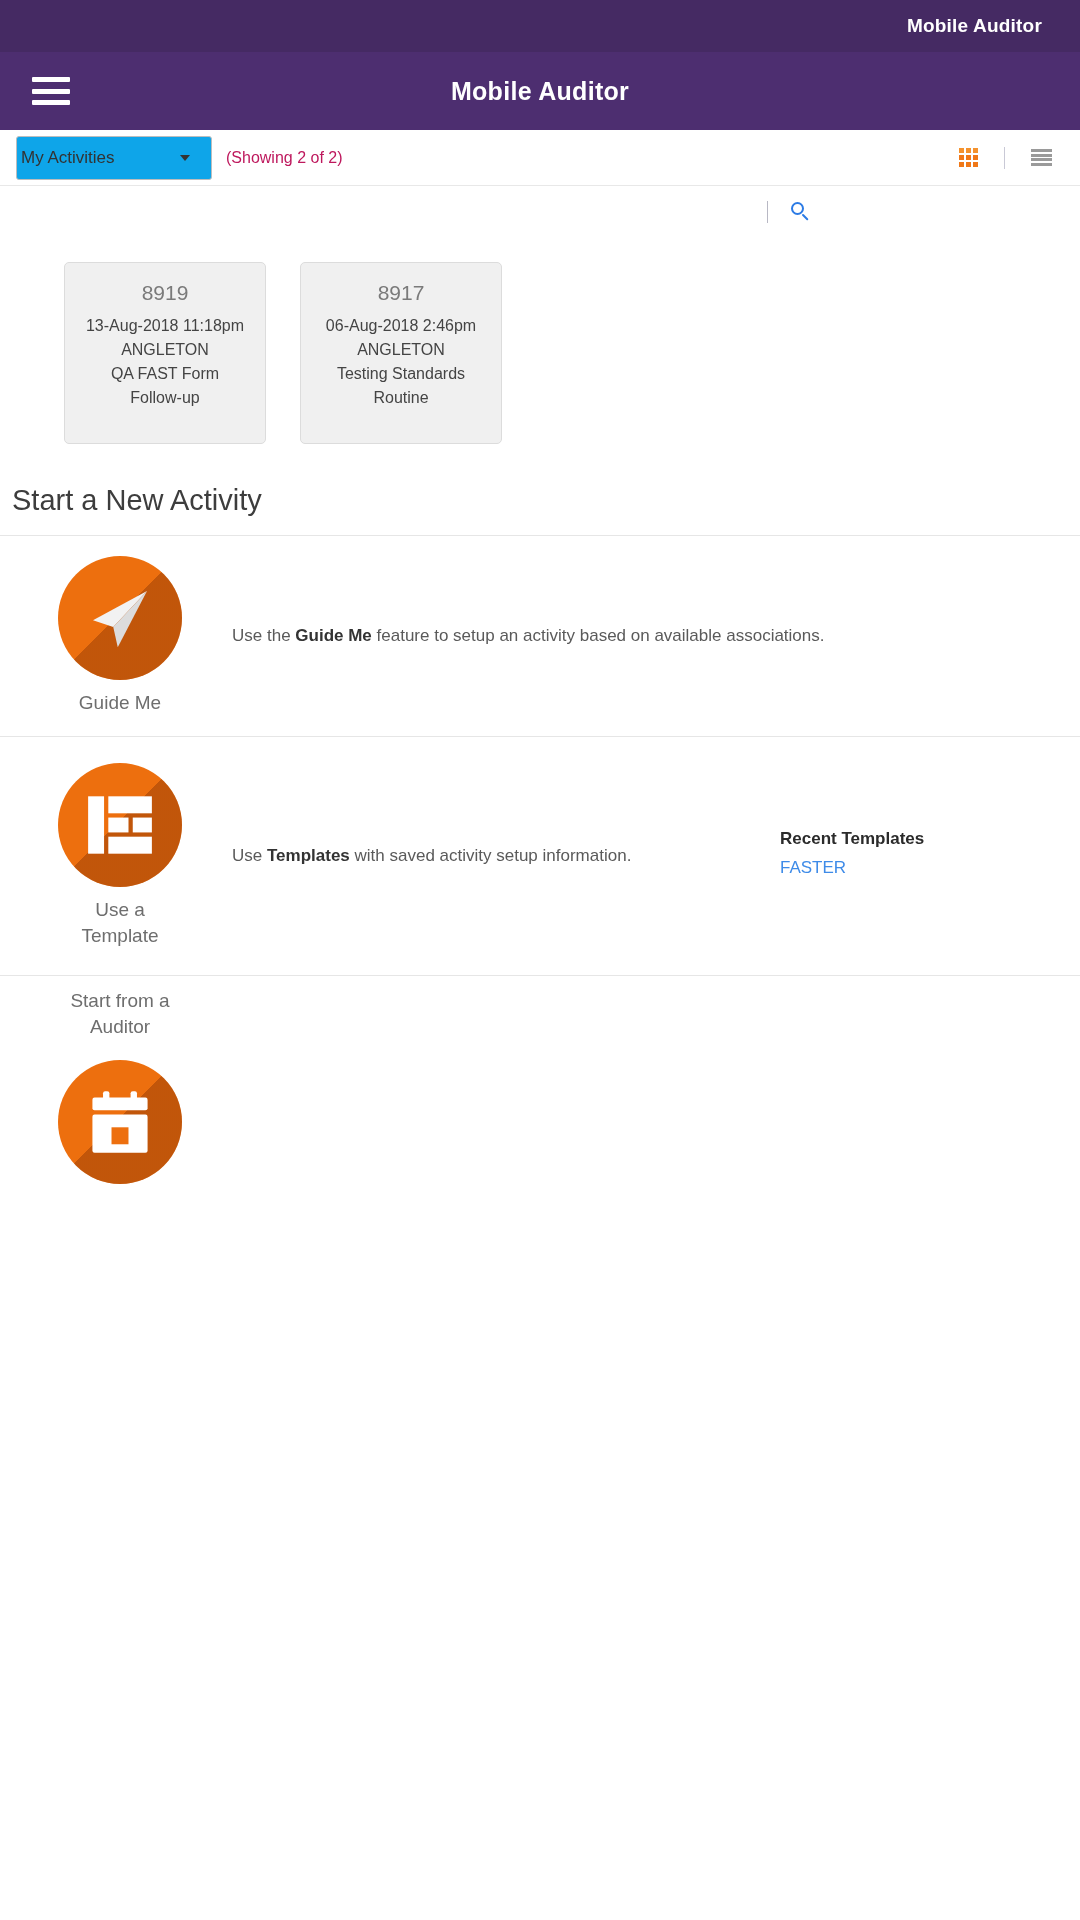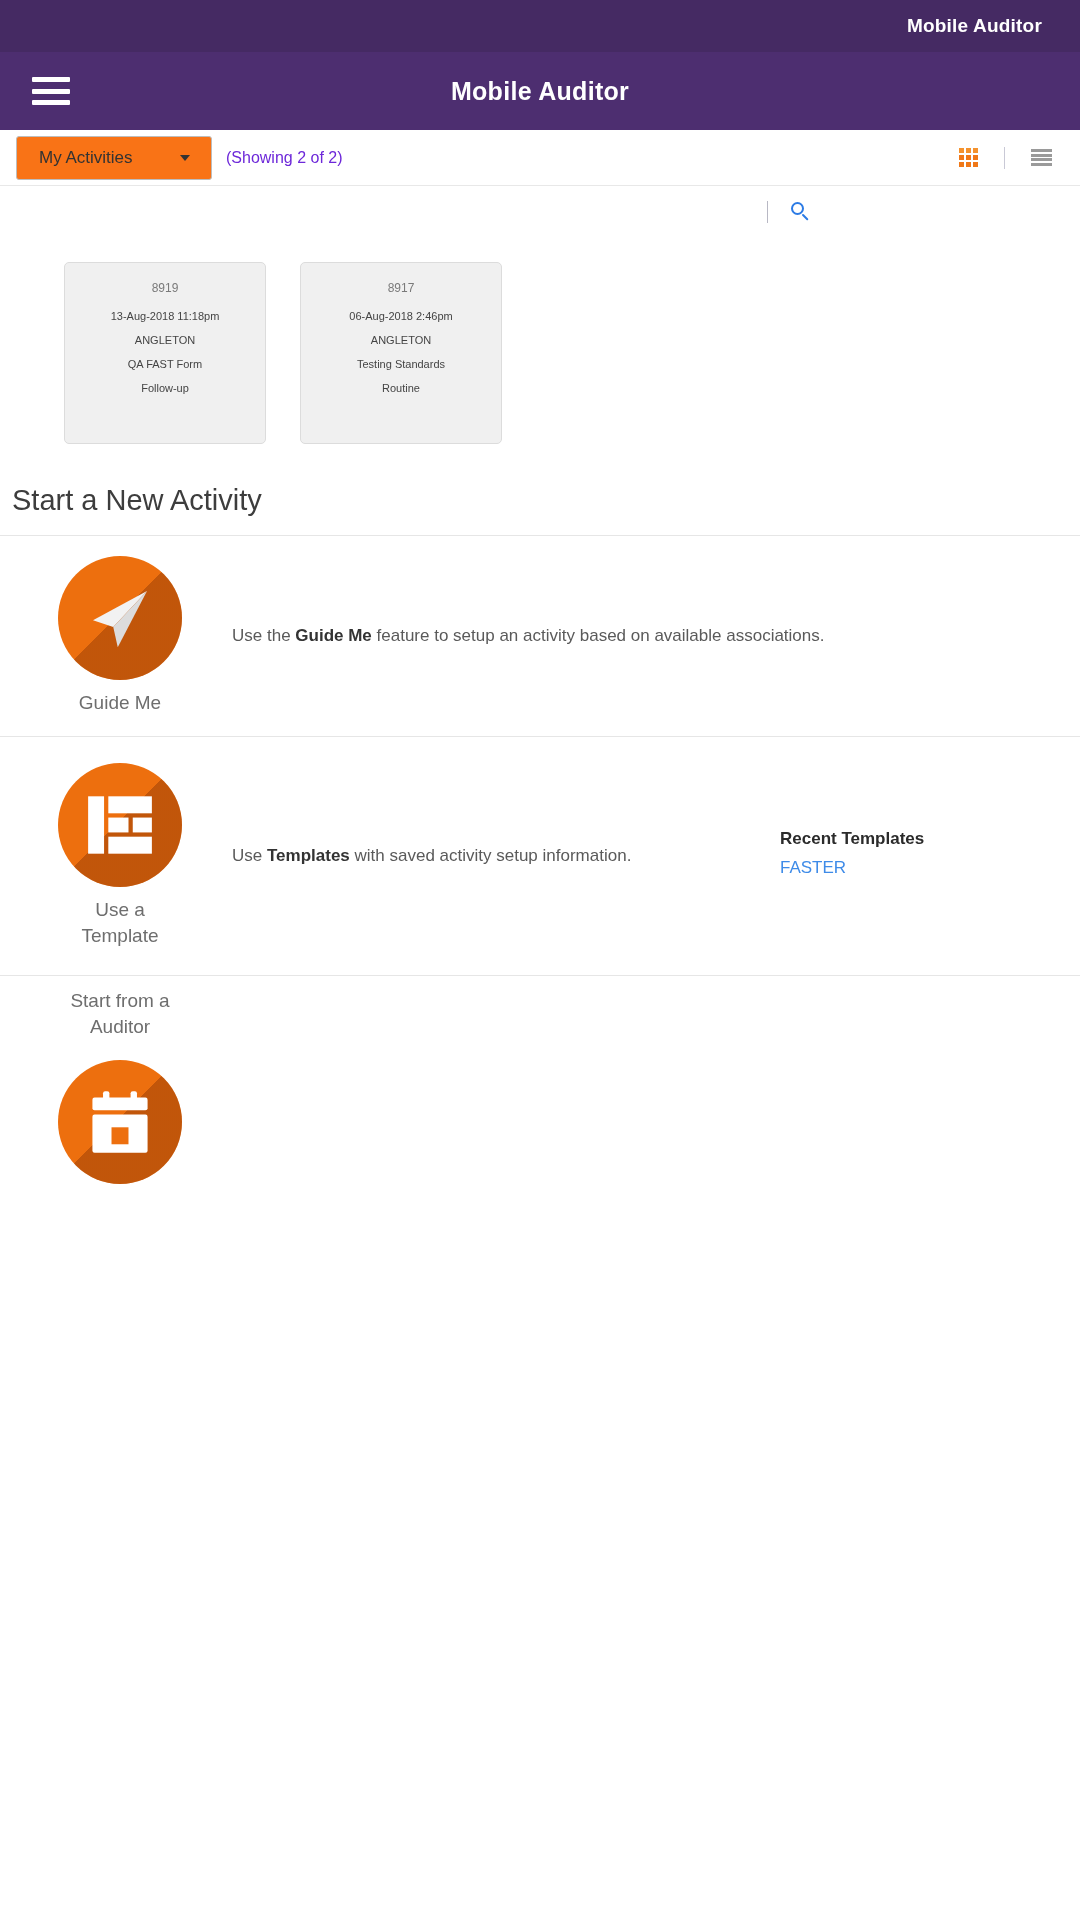--- a/index.html
+++ b/index.html
@@ -73,45 +73,45 @@
     align-items: center;
     padding: 0 28px 0 16px;
     border-bottom: 1px solid #e8e8e8;
     position: relative;
   }
   .activity-select {
     width: 196px;
     height: 44px;
     border: 1px solid #bdbdbd;
     border-radius: 3px;
-    background: #f97316;
+    background: #0ea5e9;
     font-family: "Liberation Sans", sans-serif;
     font-size: 17px;
     color: #333333;
-    padding: 0 22px;
+    padding: 0 4px;
     appearance: none;
     -webkit-appearance: none;
     cursor: pointer;
   }
   .select-wrap { position: relative; display: inline-block; }
   .select-arrow {
     position: absolute;
     right: 22px;
     top: 50%;
     transform: translateY(-50%);
     width: 0; height: 0;
     border-left: 5px solid transparent;
     border-right: 5px solid transparent;
     border-top: 6px solid #333333;
     pointer-events: none;
   }
   .showing-count {
     margin-left: 14px;
     font-size: 16px;
-    color: #6d28d9;
+    color: #be185d;
   }
   .view-toggle {
     margin-left: auto;
     display: flex;
     align-items: center;
     gap: 26px;
   }
   .view-divider {
     width: 1px;
     height: 22px;
@@ -193,26 +193,26 @@
     width: 202px;
     height: 182px;
     background: #f0f0f0;
     border: 1px solid #dcdcdc;
     border-radius: 5px;
     padding-top: 18px;
     text-align: center;
     cursor: pointer;
   }
   .card-id {
-    font-size: 12px;
+    font-size: 21px;
     color: #7a7a7a;
     margin-bottom: 9px;
   }
   .card-line {
-    font-size: 11px;
+    font-size: 16px;
     color: #444444;
     line-height: 24px;
   }
 
   
   .section-title {
     font-size: 29px;
     color: #3d3d3d;
     padding: 36px 0 18px 12px;
     font-weight: normal;

